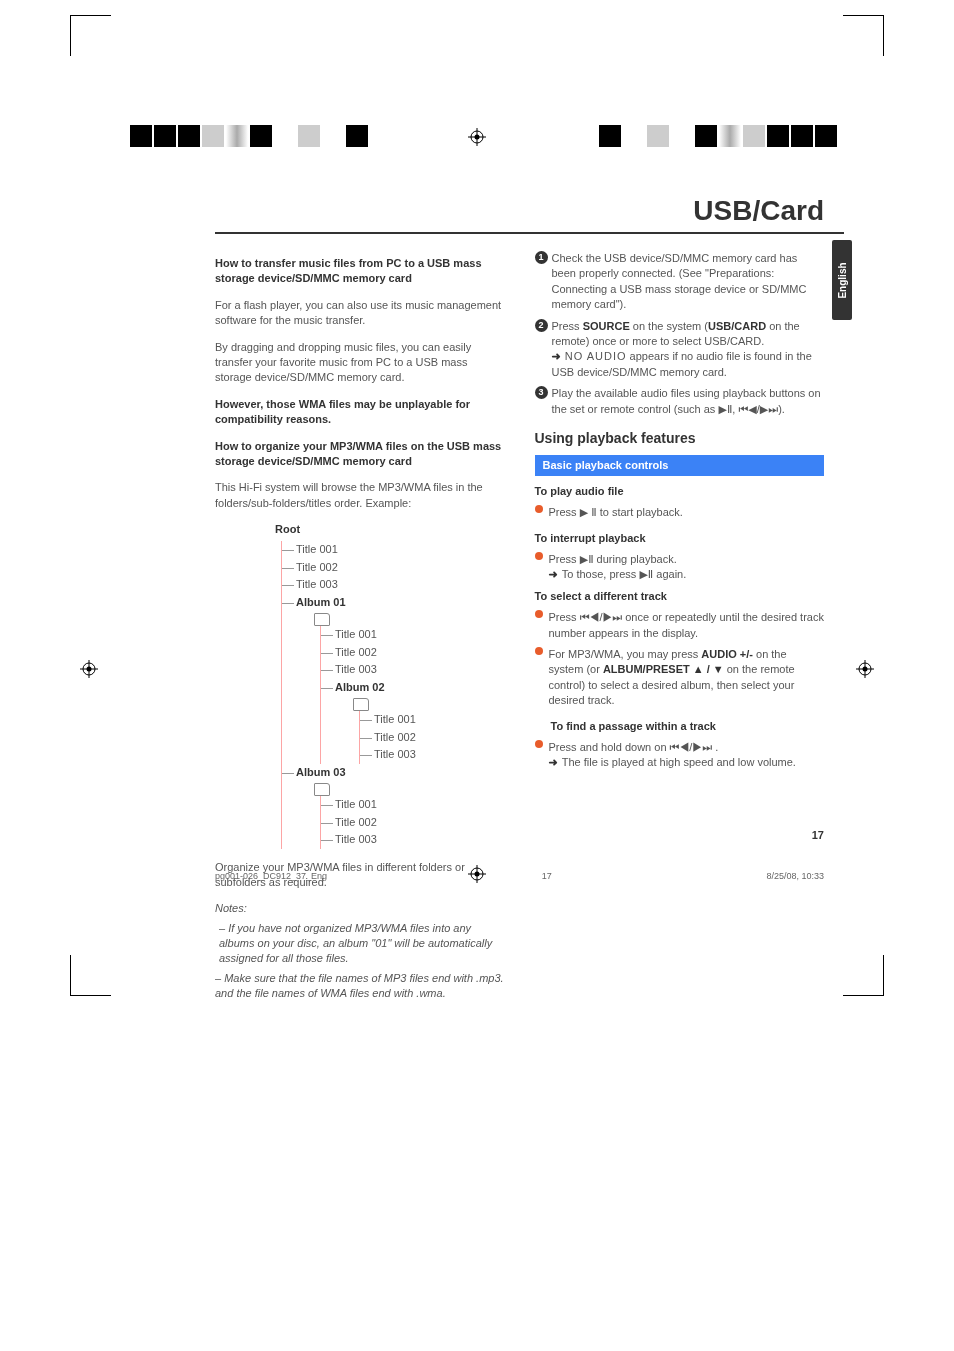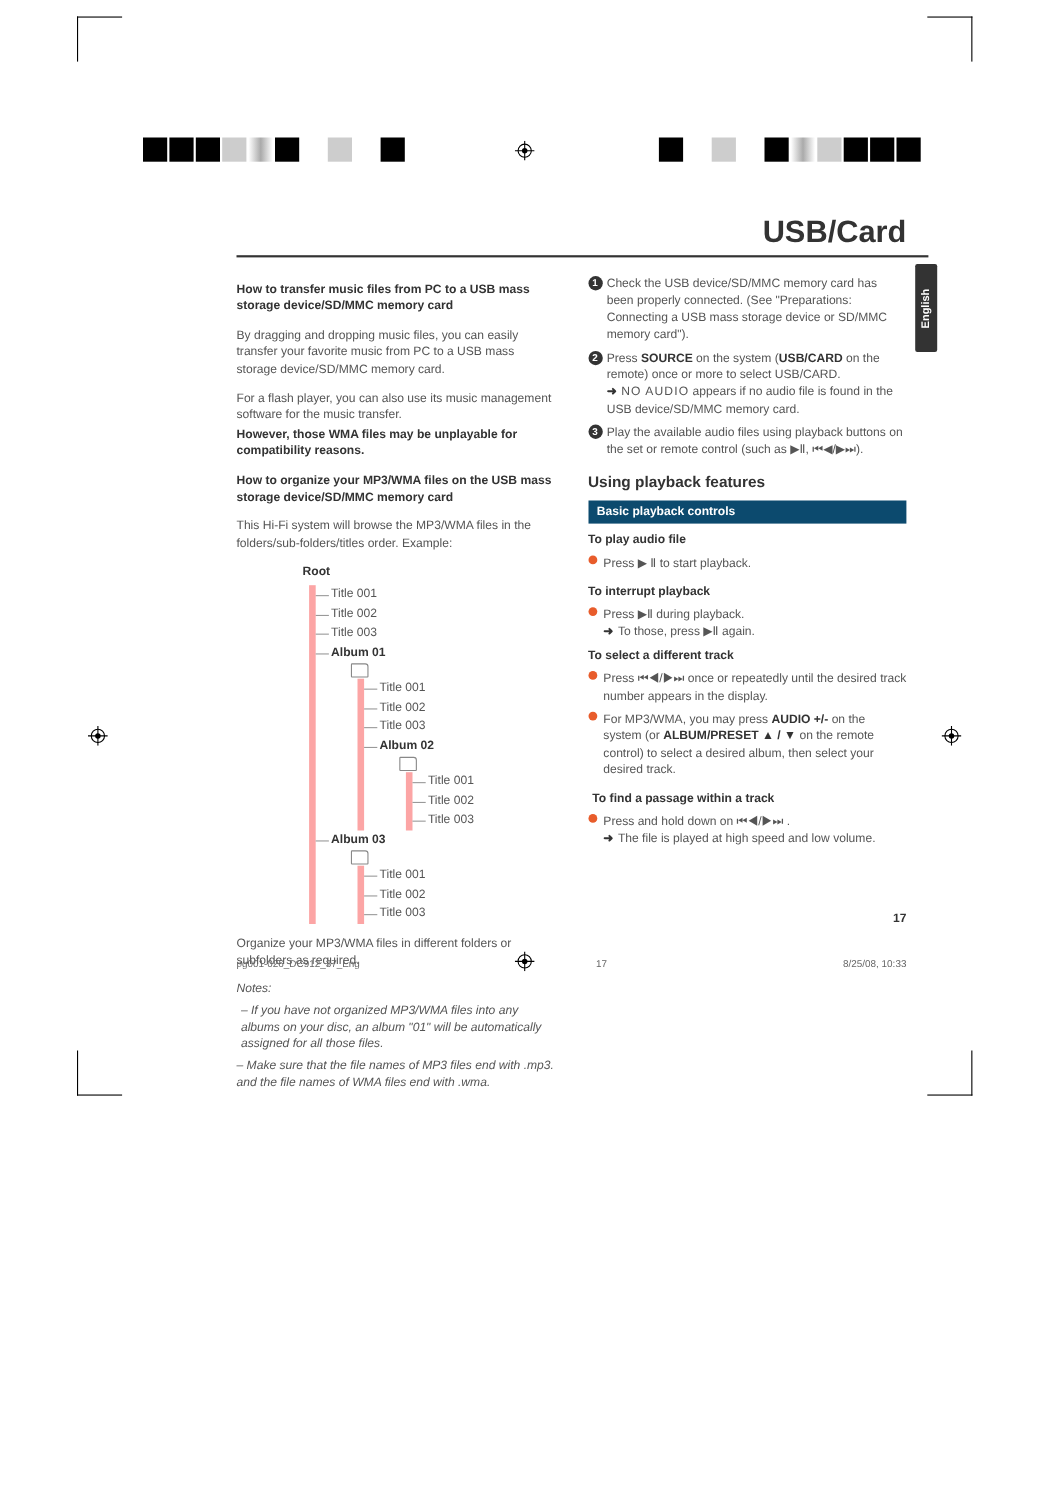--- a/index.html
+++ b/index.html
@@ -19,29 +19,29 @@
 .header-title{position:absolute;top:195px;right:130px;font-size:28px;font-weight:bold;color:#333}
 .hr{position:absolute;top:232px;left:215px;right:110px;height:2px;background:#333}
 .lang-tab{position:absolute;top:240px;right:102px;width:20px;height:80px;background:#333;border-radius:2px;display:flex;align-items:center;justify-content:center}
 .lang-tab span{color:#fff;font-size:10px;font-weight:bold;transform:rotate(-90deg);white-space:nowrap}
 .content{position:absolute;top:245px;left:215px;right:130px;display:flex;gap:30px}
 .col{flex:1;font-size:11px;line-height:1.4;color:#555}
 .col b{color:#333}
 .col .bold-p{font-weight:bold;color:#333}
 .col .italic{font-style:italic;color:#555}
 .sec-title{font-size:14px;font-weight:bold;color:#333;margin:12px 0 6px}
-.sub-hdr{background:#0c4a6e;color:#fff;padding:3px 8px;font-size:11px;font-weight:bold;margin:6px 0}
+.sub-hdr{background:#3b82f6;color:#fff;padding:3px 8px;font-size:11px;font-weight:bold;margin:6px 0}
 .num-bullet{display:inline-block;width:13px;height:13px;background:#333;color:#fff;border-radius:50%;font-size:9px;text-align:center;line-height:13px;margin-right:4px;font-weight:bold}
 .dot-bullet{display:inline-block;width:8px;height:8px;background:#e85c2b;border-radius:50%;margin-right:6px;vertical-align:middle}
 .arrow-bullet{color:#333;font-weight:bold;margin-right:4px}
 .step{display:flex;margin:6px 0}
 .step .txt{flex:1}
 .tree{margin:10px 0 10px 60px;font-size:11px;color:#555}
 .tree .root{font-weight:bold;color:#333;margin-bottom:4px}
-.tree .line{border-left:6px solid #fca5a5;padding-left:14px;margin-left:6px}
+.tree .line{border-left:1px solid #fca5a5;padding-left:14px;margin-left:6px}
 .tree .item{position:relative;padding:1px 0}
 .tree .item:before{content:"";position:absolute;left:-14px;top:9px;width:12px;height:1px;background:#999}
 .tree .album{font-weight:bold;color:#333}
 .tree .ficon{display:inline-block;width:14px;height:11px;border:1px solid #888;border-radius:1px 3px 1px 1px;margin-right:4px;vertical-align:middle;position:relative}
 .tree .sub{margin-left:18px}
 .footer{position:absolute;bottom:130px;left:215px;right:130px;display:flex;justify-content:space-between;font-size:9px;color:#666}
 .pagenum{position:absolute;bottom:170px;right:130px;font-size:11px;font-weight:bold}
 .sym{font-family:Arial,sans-serif}
 </style>
 </head>
@@ -114,22 +114,22 @@
 
   <div class="header-title">USB/Card</div>
   <div class="hr"></div>
   <div class="lang-tab">
       <span>English</span>
     </div>
 
   <div class="content">
     <div class="col">
       <p class="bold-p">How to transfer music files from PC to a USB mass storage device/SD/MMC memory card</p>
+      <p style="margin-bottom:2px">For a flash player, you can also use its music management software for the music transfer.</p>
       <p>By dragging and dropping music files, you can easily transfer your favorite music from PC to a USB mass storage device/SD/MMC memory card.</p>
-      <p style="margin-bottom:2px">For a flash player, you can also use its music management software for the music transfer.</p>
       <p class="bold-p" style="margin-top:0">However, those WMA files may be unplayable for compatibility reasons.</p>
       <p class="bold-p">How to organize your MP3/WMA files on the USB mass storage device/SD/MMC memory card</p>
       <p>This Hi-Fi system will browse the MP3/WMA files in the folders/sub-folders/titles order. Example:</p>
 
       <div class="tree">
         <div class="root">Root</div>
         <div class="line">
           <div class="item">Title 001</div>
           <div class="item">Title 002</div>
           <div class="item">Title 003</div>
@@ -205,21 +205,21 @@
       <p class="bold-p" style="margin:2px 0 3px">To select a different track</p>
       <div class="step">
         <span class="dot-bullet"></span>
         <span class="txt"><span>Press </span><span class="sym">⏮◀/▶⏭</span><span> once or repeatedly until the desired track number appears in the display.</span></span>
       </div>
       <div class="step">
         <span class="dot-bullet"></span>
         <span class="txt"><span>For MP3/WMA, you may press </span><b>AUDIO +/-</b><span> on the system (or </span><b>ALBUM/PRESET ▲ / ▼</b><span> on the remote control) to select a desired album, then select your desired track.</span></span>
       </div>
 
-      <p class="bold-p" style="margin:10px 4px 3px">To find a passage within a track</p>
+      <p class="bold-p" style="margin:10px 16px 3px">To find a passage within a track</p>
       <div class="step">
         <span class="dot-bullet"></span>
         <span class="txt">
           <span>Press and hold down on </span><span class="sym">⏮◀/▶⏭ .</span><br>
           <span class="arrow-bullet">➜</span><span>The file is played at high speed and low volume.</span>
         </span>
       </div>
     </div>
   </div>
 

